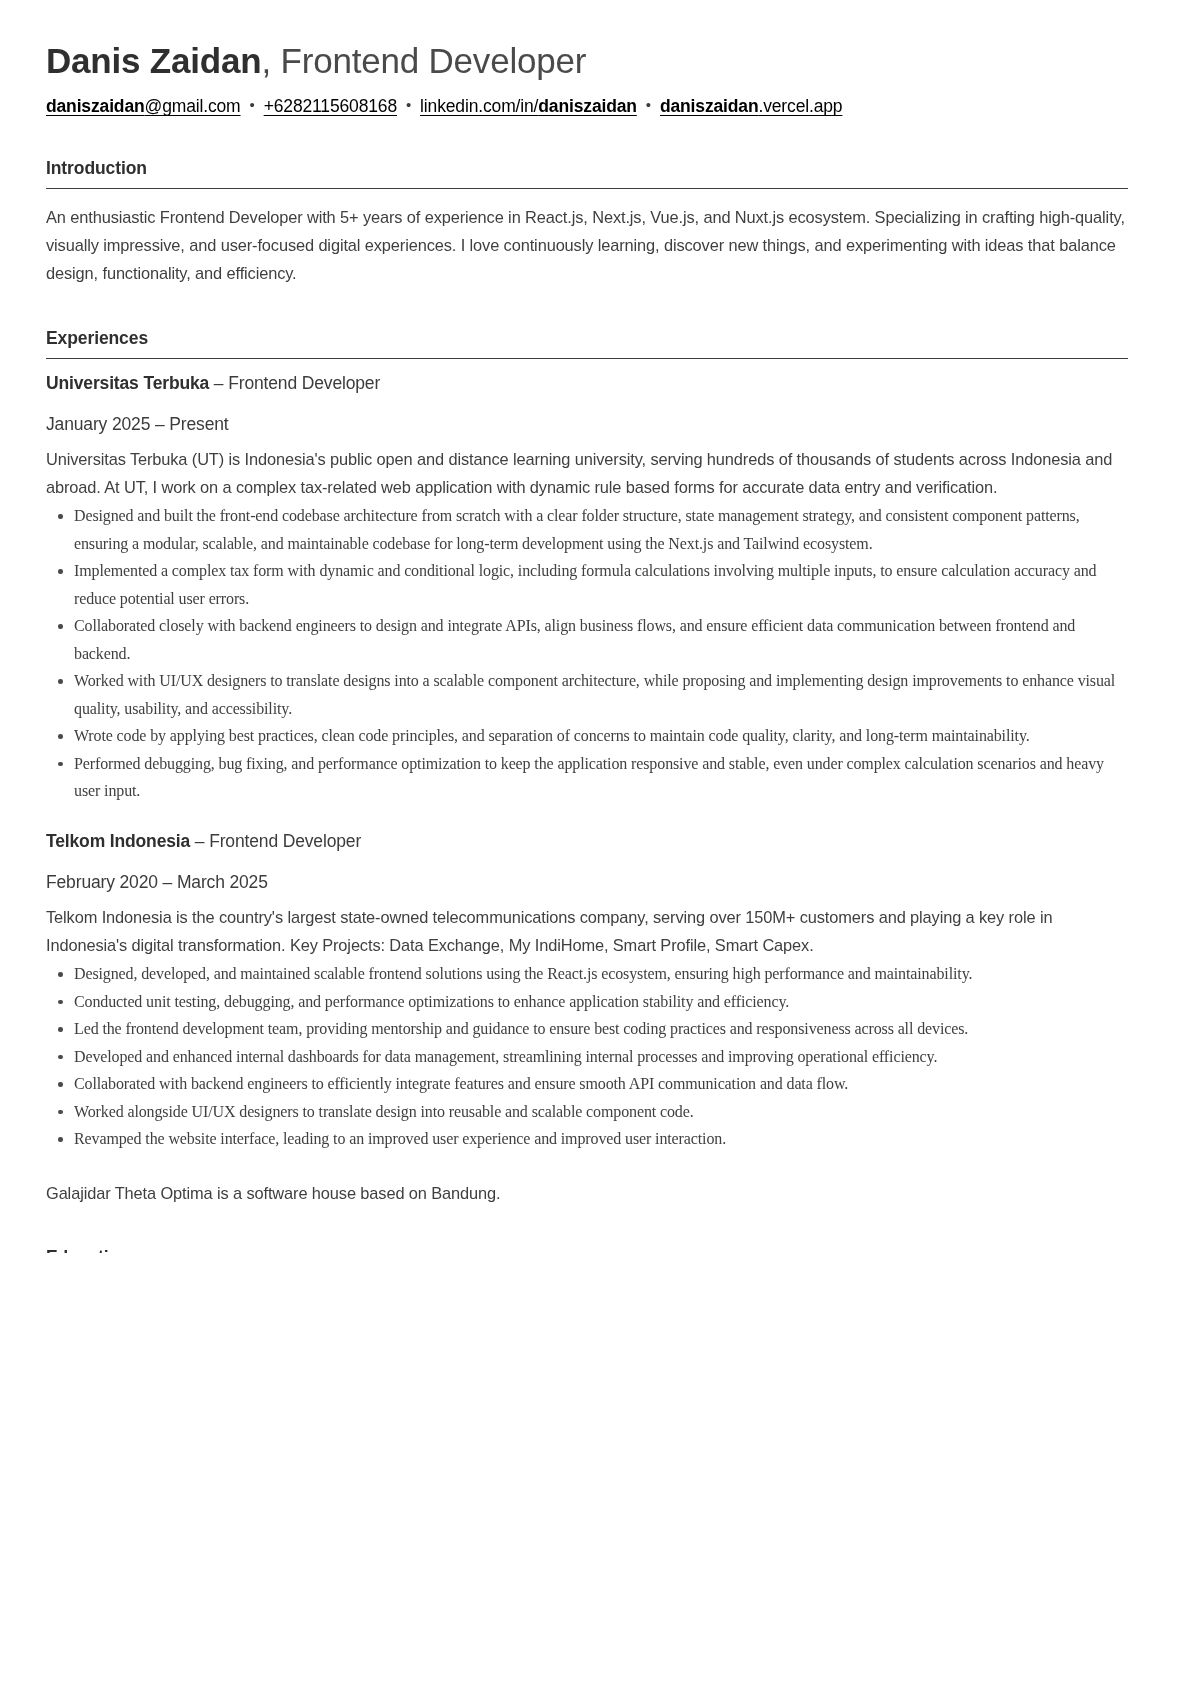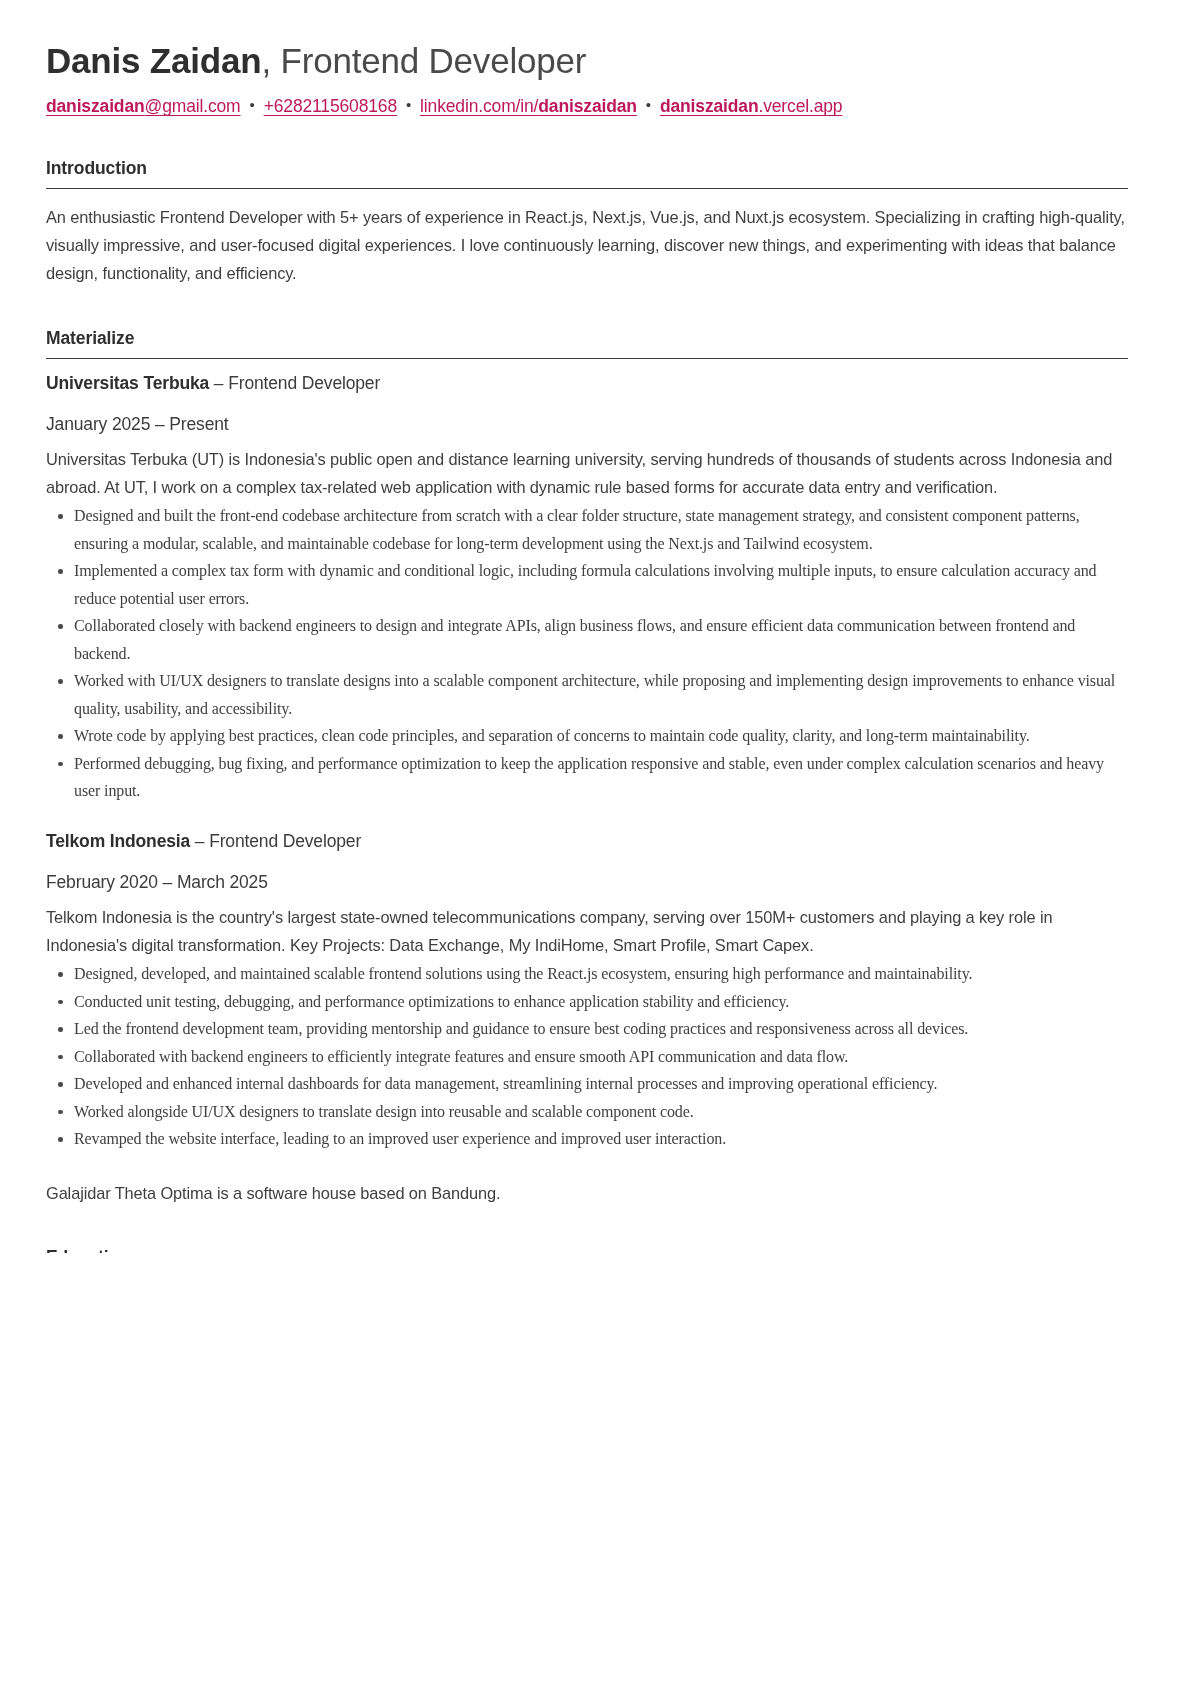--- a/index.html
+++ b/index.html
@@ -41,21 +41,21 @@
     line-height: 1.3;
     color: #3c3c3c;
     margin: 0 0 30px 0;
     letter-spacing: -0.15px;
     white-space: nowrap;
   }
   .contact-link {
     text-decoration: underline;
     text-underline-offset: 3px;
     text-decoration-thickness: 1px;
-    color: #be185d;
+    color: #000000;
     display: inline;
   }
   .contact-link .b { font-weight: 700; }
   .dot-sep {
     display: inline-block;
     margin: 0 9px;
     color: #3c3c3c;
     font-size: 15px;
     vertical-align: 2px;
   }
@@ -169,21 +169,21 @@
     <a class="contact-link" href="#"><span class="b">daniszaidan</span><span>@gmail.com</span></a><span class="dot-sep">•</span><a class="contact-link" href="#"><span>+6282115608168</span></a><span class="dot-sep">•</span><a class="contact-link" href="#"><span>linkedin.com/in/</span><span class="b">daniszaidan</span></a><span class="dot-sep">•</span><a class="contact-link" href="#"><span class="b">daniszaidan</span><span>.vercel.app</span></a>
   </div>
 
   <section class="section introduction">
     <h2 class="section-title">Introduction</h2>
     <div class="rule"></div>
     <p class="entry-desc">An enthusiastic Frontend Developer with 5+ years of experience in React.js, Next.js, Vue.js, and Nuxt.js ecosystem. Specializing in crafting high-quality, visually impressive, and user-focused digital experiences. I love continuously learning, discover new things, and experimenting with ideas that balance design, functionality, and efficiency.</p>
   </section>
 
   <section class="section experiences">
-    <h2 class="section-title">Materialize</h2>
+    <h2 class="section-title">Experiences</h2>
     <div class="rule"></div>
 
     <div class="entry">
       <div class="entry-head">
         <div class="entry-title"><span class="org">Universitas Terbuka</span><span class="role"> – Frontend Developer</span></div>
         <div class="entry-date">January 2025 – Present</div>
       </div>
       <p class="entry-desc">Universitas Terbuka (UT) is Indonesia's public open and distance learning university, serving hundreds of thousands of students across Indonesia and abroad. At UT, I work on a complex tax-related web application with dynamic rule based forms for accurate data entry and verification.</p>
       <ul class="bullets">
         <li>Designed and built the front-end codebase architecture from scratch with a clear folder structure, state management strategy, and consistent component patterns, ensuring a modular, scalable, and maintainable codebase for long-term development using the Next.js and Tailwind ecosystem.</li>
@@ -198,22 +198,22 @@
     <div class="entry">
       <div class="entry-head">
         <div class="entry-title"><span class="org">Telkom Indonesia</span><span class="role"> – Frontend Developer</span></div>
         <div class="entry-date">February 2020 – March 2025</div>
       </div>
       <p class="entry-desc">Telkom Indonesia is the country's largest state-owned telecommunications company, serving over 150M+ customers and playing a key role in Indonesia's digital transformation. Key Projects: Data Exchange, My IndiHome, Smart Profile, Smart Capex.</p>
       <ul class="bullets">
         <li>Designed, developed, and maintained scalable frontend solutions using the React.js ecosystem, ensuring high performance and maintainability.</li>
         <li>Conducted unit testing, debugging, and performance optimizations to enhance application stability and efficiency.</li>
         <li>Led the frontend development team, providing mentorship and guidance to ensure best coding practices and responsiveness across all devices.</li>
+        <li>Developed and enhanced internal dashboards for data management, streamlining internal processes and improving operational efficiency.</li>
         <li>Collaborated with backend engineers to efficiently integrate features and ensure smooth API communication and data flow.</li>
-        <li>Developed and enhanced internal dashboards for data management, streamlining internal processes and improving operational efficiency.</li>
         <li>Worked alongside UI/UX designers to translate design into reusable and scalable component code.</li>
         <li>Revamped the website interface, leading to an improved user experience and improved user interaction.</li>
       </ul>
     </div>
 
     <div class="entry">
       <p class="entry-desc">Galajidar Theta Optima is a software house based on Bandung.</p>
     </div>
   </section>
 

